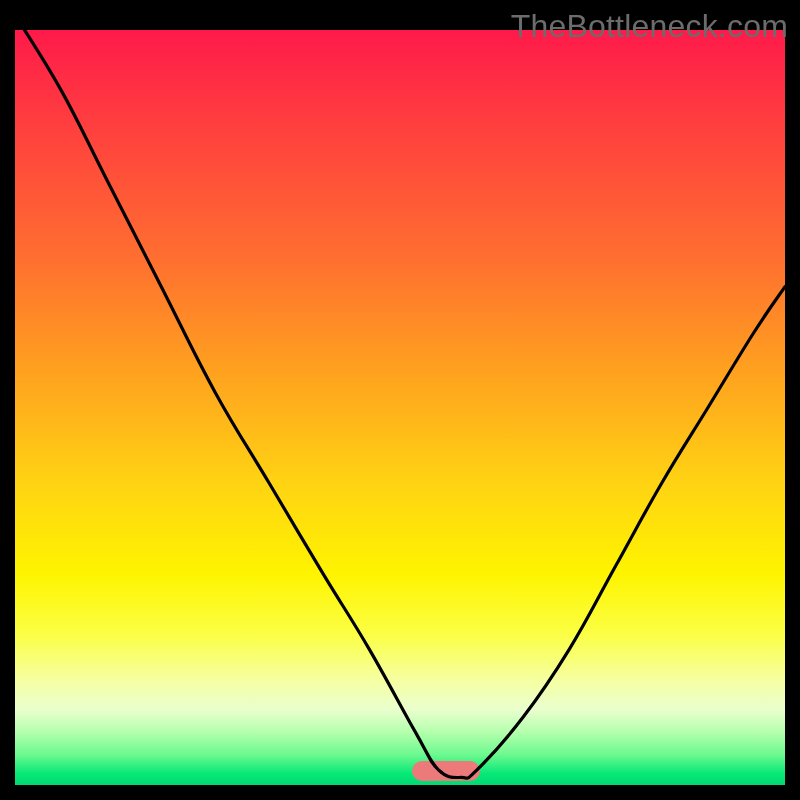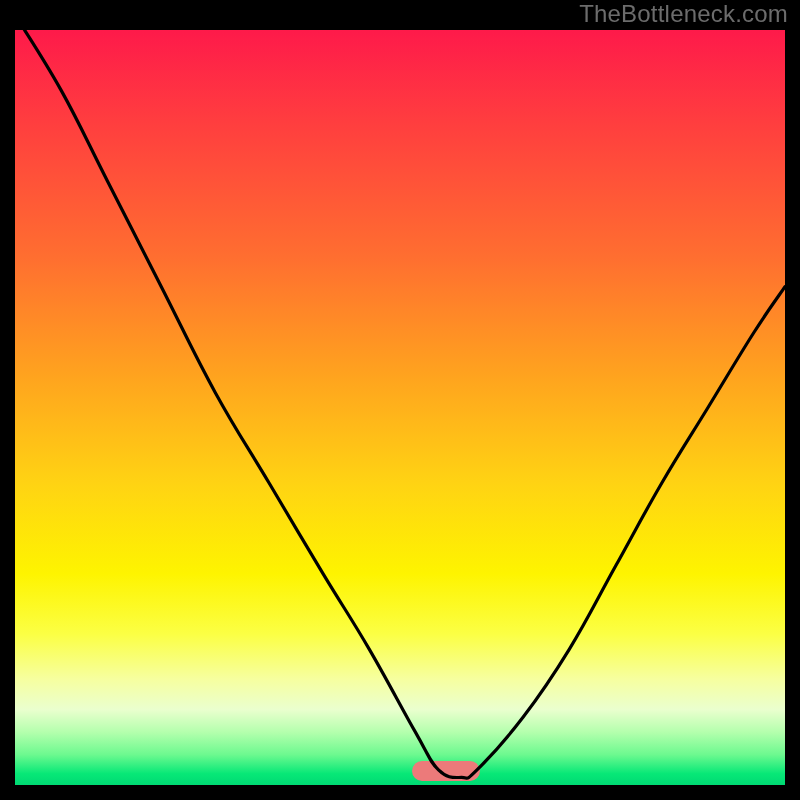--- a/index.html
+++ b/index.html
@@ -12,24 +12,24 @@
     font-family: Arial, Helvetica, sans-serif;
   }
   .frame {
     position: relative;
     width: 800px;
     height: 800px;
     background: #000;
   }
   .watermark {
     position: absolute;
-    top: 0;
+    top: 8px;
     right: 12px;
     color: #6c6c6c;
-    font-size: 24px;
+    font-size: 32px;
     font-weight: 400;
     letter-spacing: 0.2px;
     z-index: 5;
   }
   .plot-area {
     position: absolute;
     left: 15px;
     top: 30px;
     width: 770px;
     height: 755px;

